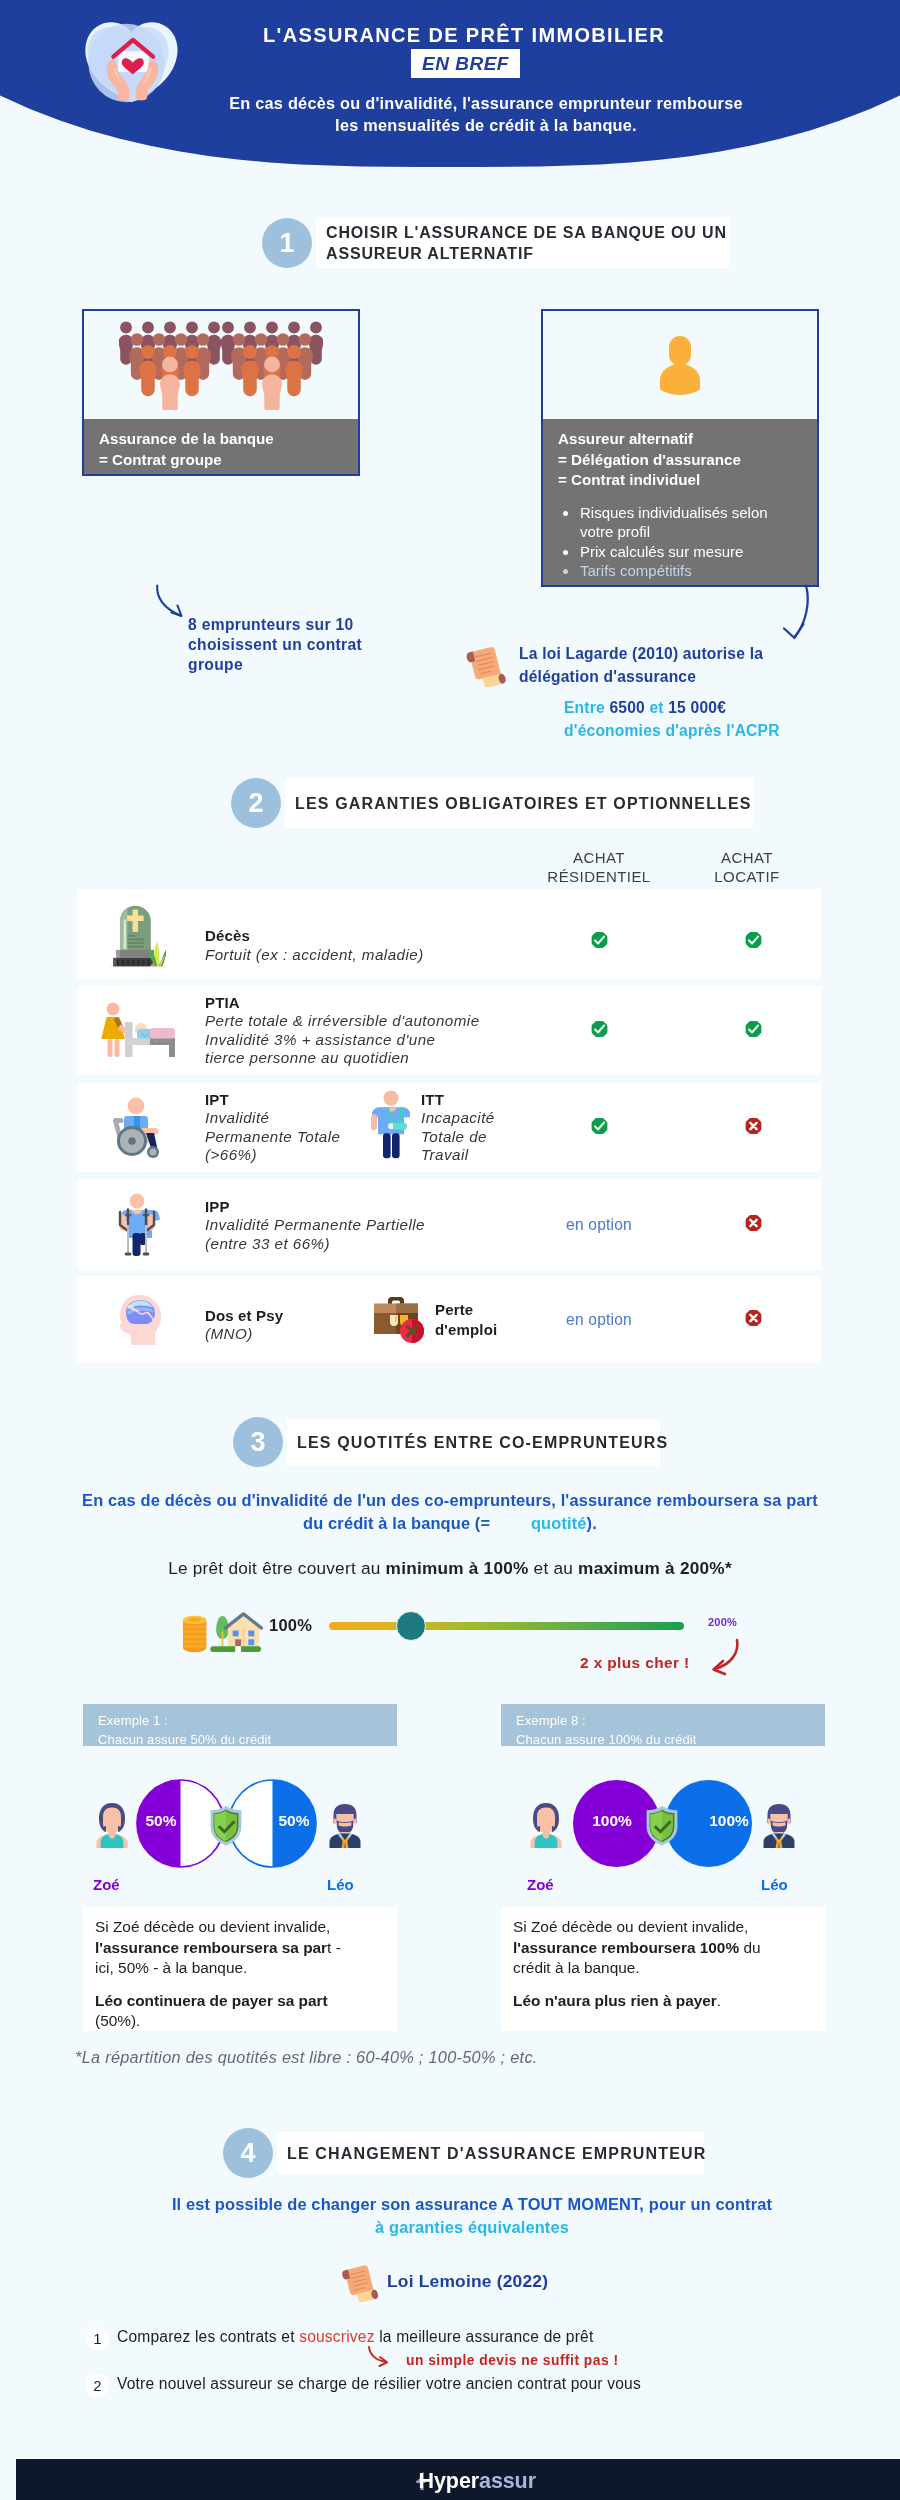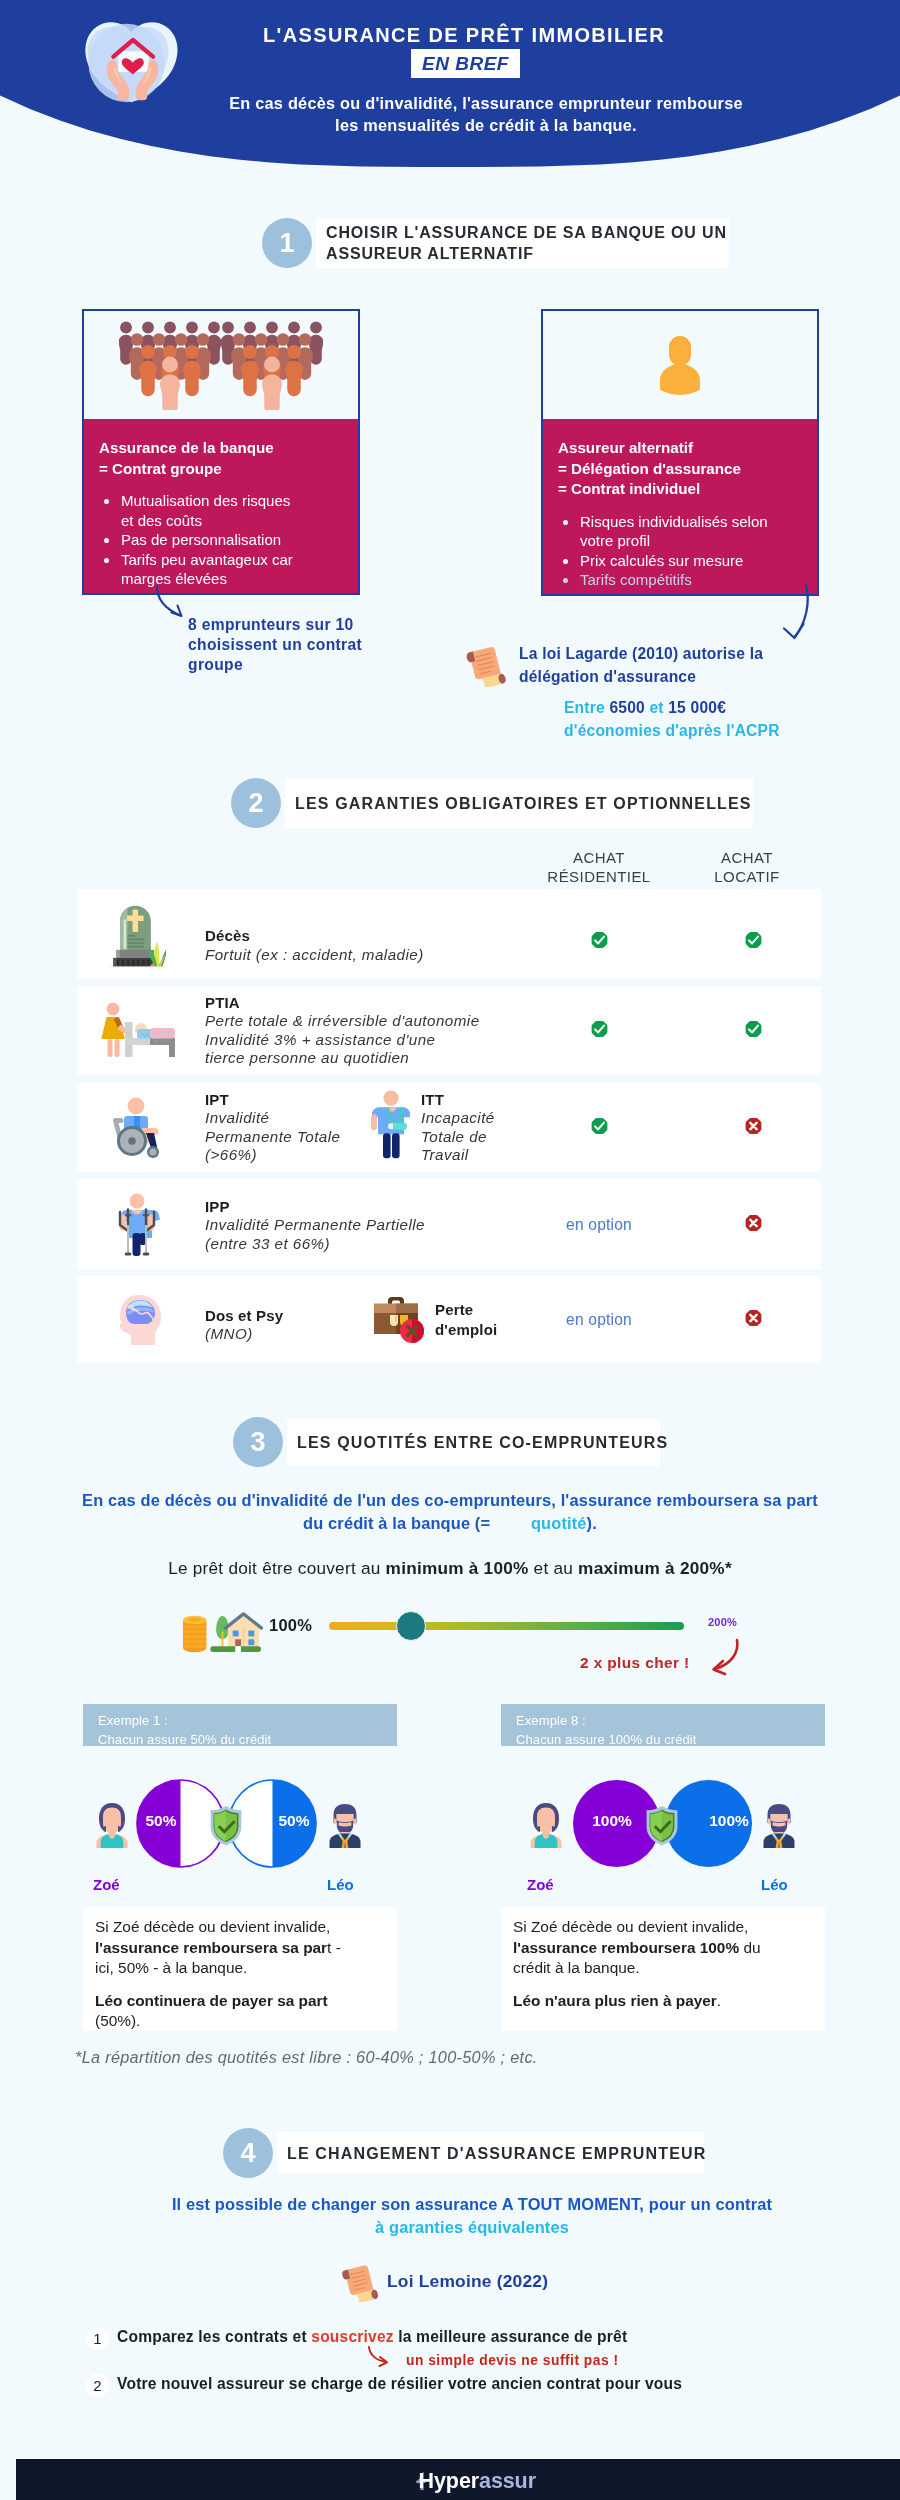--- a/index.html
+++ b/index.html
@@ -39,21 +39,21 @@
 
   
   .s4-intro { position:absolute; left:72px; top:2193px; width:800px; text-align:center;
      color:#1a56c4; font-size:16.4px; font-weight:bold; line-height:23px; letter-spacing:.15px; }
   .s4-intro .cy { color:#29b6e8; }
   .law { position:absolute; left:340px; top:2260px; display:flex; align-items:center; gap:7px; }
   .law .lbl { color:#1f3f9e; font-size:17.4px; font-weight:bold; letter-spacing:.2px; }
   .s4-item { position:absolute; display:flex; align-items:flex-start; }
   .s4-num { width:23px; height:23px; border-radius:50%; background:#fff; color:#1b1f24;
      font-size:15px; display:flex; align-items:center; justify-content:center; flex:0 0 auto; }
-  .s4-txt { margin-left:8px; color:#1b1f24; font-size:15.6px; font-weight:bold; line-height:20px; letter-spacing:.18px; }
+  .s4-txt { margin-left:8px; color:#1b1f24; font-size:15.6px; font-weight:normal; line-height:20px; letter-spacing:.18px; }
   .s4-txt .rd { color:#e03a2a; }
   .s4-sub { position:absolute; color:#c8241c; font-size:13.8px; font-weight:bold; letter-spacing:.5px; }
 
   
   .footer { position:absolute; left:16px; top:2459px; width:900px; height:41px; background:#0f172a;
      display:flex; align-items:center; justify-content:center; }
   .brandlogo { display:flex; align-items:baseline; font-size:21.5px; font-weight:bold; letter-spacing:-.1px; position:relative; left:9px; }
   .brandlogo .a { color:#fff; position:relative; z-index:1; }
   .brandlogo .b { color:#a7b7dd; }
 
@@ -95,21 +95,21 @@
   .trow .tdesc { color:#32373d; font-size:15.2px; font-style:italic; line-height:18.7px; letter-spacing:.45px; }
   .trow .tc1 { position:absolute; left:445px; width:154px; top:50%; transform:translateY(-50%);
      text-align:center; }
   .trow .tc2 { position:absolute; left:599px; width:154px; top:50%; transform:translateY(-50%);
      text-align:center; }
   .opt { color:#4a78cc; font-size:15.6px; letter-spacing:.2px; }
 
   
   .card { position:absolute; width:278px; border:2px solid #1f3f9e; background:#f2fafd; }
   .card .cimg { height:108px; display:flex; align-items:center; justify-content:center; }
-  .card .cbody { background:#be185d; color:#fff; padding:19px 10px 4px 15px; }
+  .card .cbody { background:#737373; color:#fff; padding:10px 10px 4px 15px; }
   .card .chead { font-size:15.2px; font-weight:bold; line-height:20.5px; white-space:nowrap; }
   .card ul { margin:12px 0 0 21px; padding-right:2px; }
   .card li { font-size:15px; line-height:19.5px; margin-bottom:0; list-style:disc; padding-left:1px; white-space:nowrap; }
   .card li.dim { color:#c6d2ea; }
   .note-left { position:absolute; color:#1f3f9e; font-size:15.6px; font-weight:bold; line-height:20px; letter-spacing:.35px; }
   .note-right { position:absolute; }
   .note-right .nl { color:#1f3f9e; font-size:15.6px; font-weight:bold; line-height:23px; letter-spacing:.2px; white-space:nowrap;}
   .note-right .nhl { color:#29b6e8; font-size:15.6px; font-weight:bold; line-height:23px; letter-spacing:.2px; white-space:nowrap;}
   .note-right .nhl b { color:#1f3f9e; }
 </style>
@@ -215,33 +215,20 @@
             <path d="M40.89,64.25 a10.11,10.11 0 0 1 20.22,0 L58.74,75.43 L58.74,86.65 a6.19,6.19 0 0 1 -15.48,0 L43.26,75.43 Z" fill="#f5b49e"></path>
             <circle cx="51.00" cy="44.50" r="7.90" fill="#f5b49e"></circle>
           </g>
         </svg>
       </div>
     <div class="cbody">
       <div class="chead">
         <div>Assurance de la banque</div>
         <div>= Contrat groupe</div>
       </div>
-      <ul>
-        <li>
-            <div>Mutualisation des risques</div>
-            <div>et des coûts</div>
-          </li>
-        <li>
-            <div>Pas de personnalisation</div>
-          </li>
-        <li>
-            <div>Tarifs peu avantageux car</div>
-            <div>marges élevées</div>
-          </li>
-      </ul>
     </div>
   </div>
 
   <div class="card" style="left:541px; top:309px;">
     <div class="cimg">
       <svg width="56" height="62" viewBox="0 0 56 62">
         <rect x="17" y="2" width="22" height="30" rx="11" fill="#fbb03b"></rect>
         <path d="M28 30 c-11 0 -20 7 -20 16 v8 a3 3 0 0 0 1.5 2.6 c5 2.8 11.5 4.4 18.5 4.4 s13.5 -1.6 18.5 -4.4 a3 3 0 0 0 1.5 -2.6 v-8 c0 -9 -9 -16 -20 -16 z" fill="#fbb03b"></path>
       </svg>
     </div>

